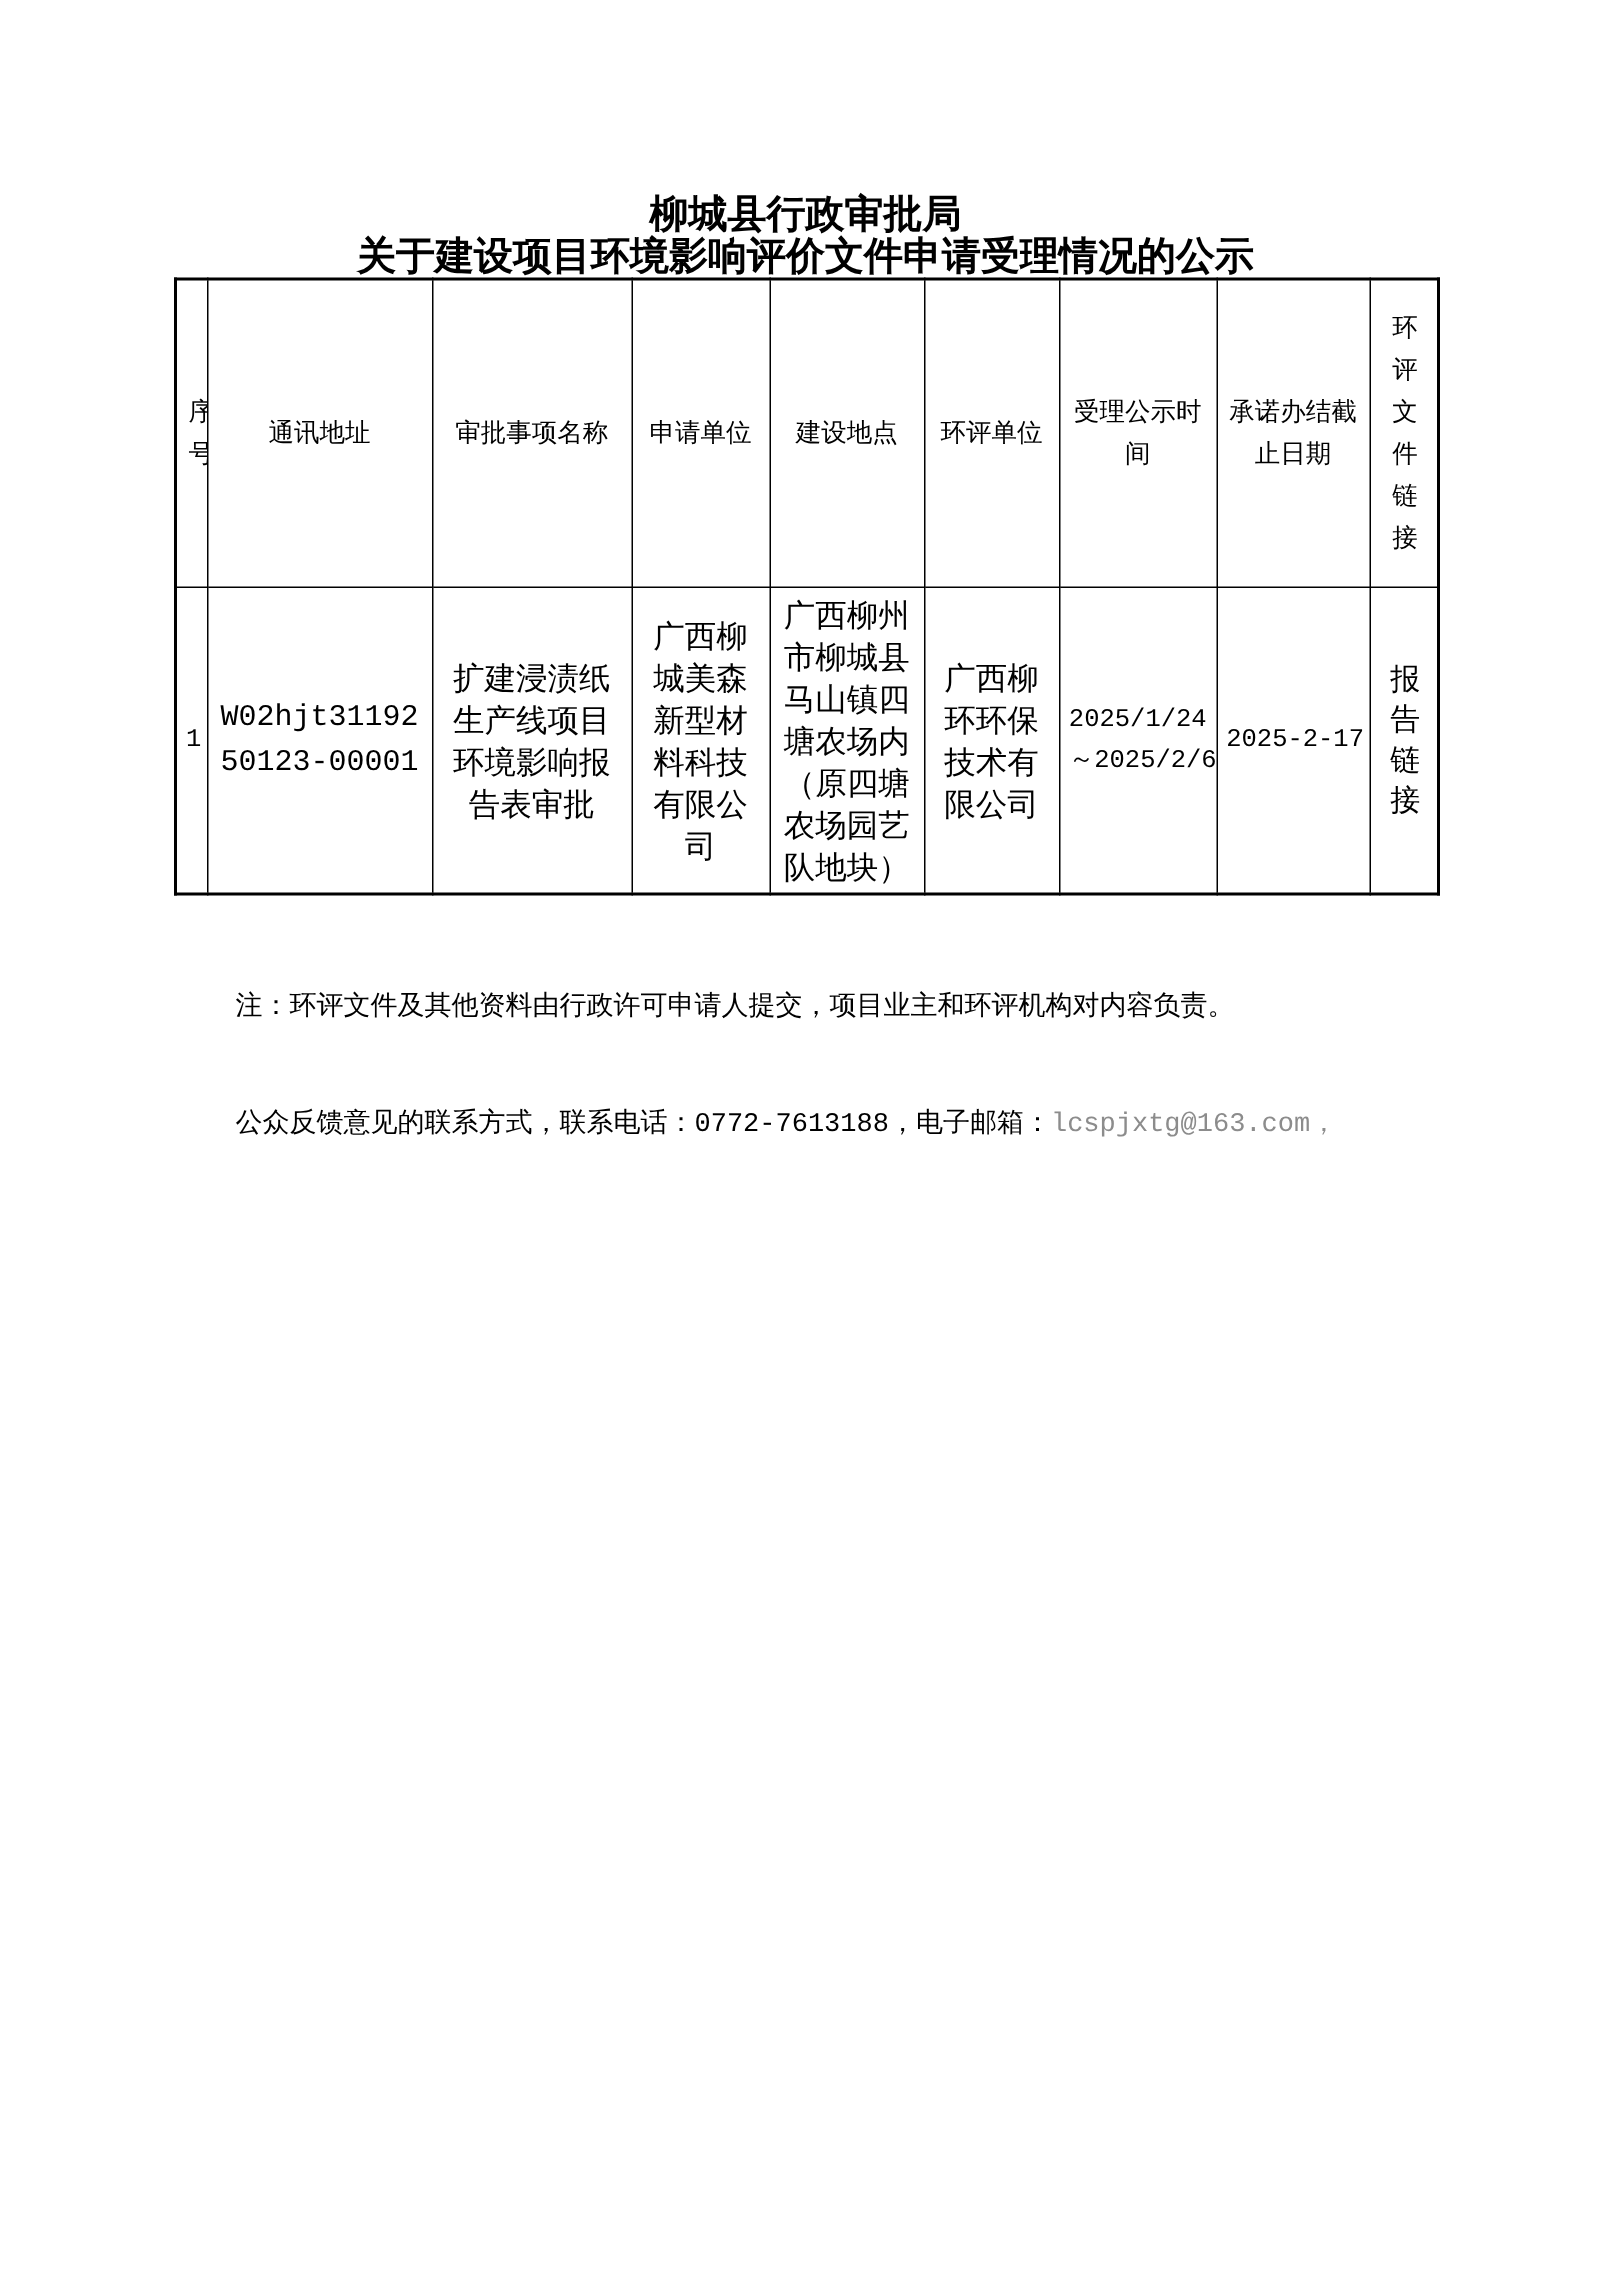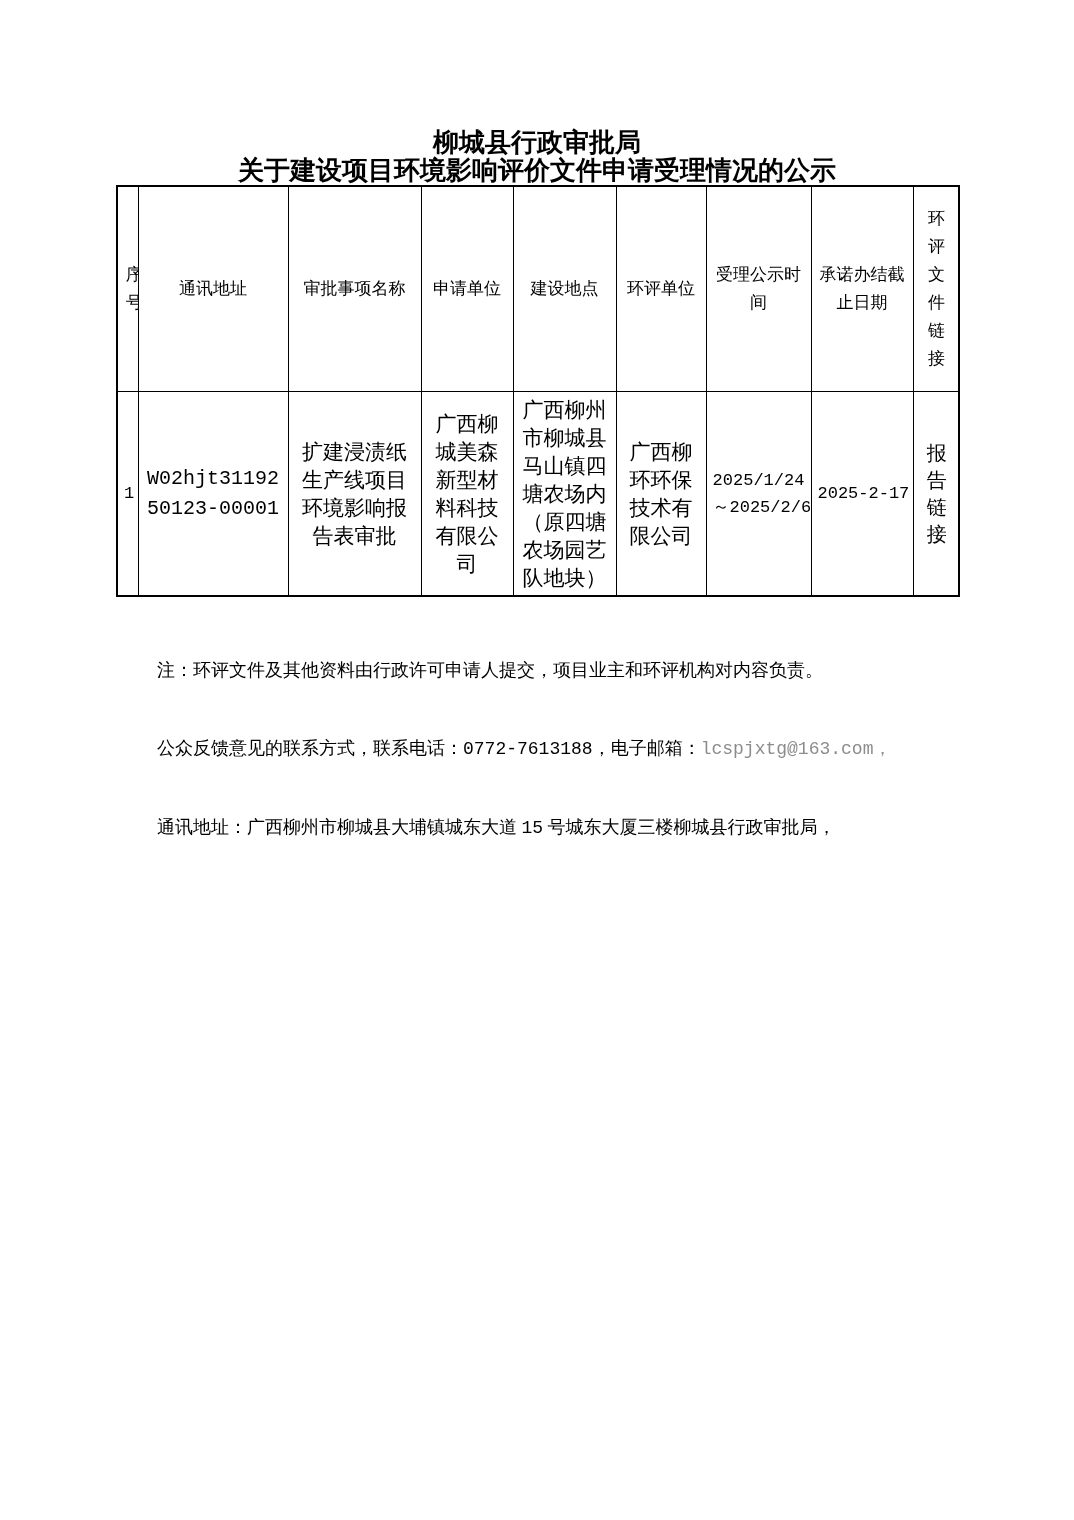--- a/index.html
+++ b/index.html
@@ -125,14 +125,13 @@
     <td>
       <div class="vtext link-vtext">报告链接</div>
     </td>
   </tr>
 </tbody>
   </table>
 
 <div class="notes">
   <p>注：环评文件及其他资料由行政许可申请人提交，项目业主和环评机构对内容负责。</p>
   <p><span>公众反馈意见的联系方式，联系电话：</span><span class="seg-num">0772-7613188</span><span>，电子邮箱：</span><span class="seg-email">lcspjxtg@163.com</span><span class="seg-email">，</span></p>
-  <p><span>通讯地址：广西柳州市柳城县大埔镇城东大道 </span><span class="seg-num">15</span><span> 号城东大厦三楼柳城县行政审批局，</span></p>
 </div>
 
 </body></html>

